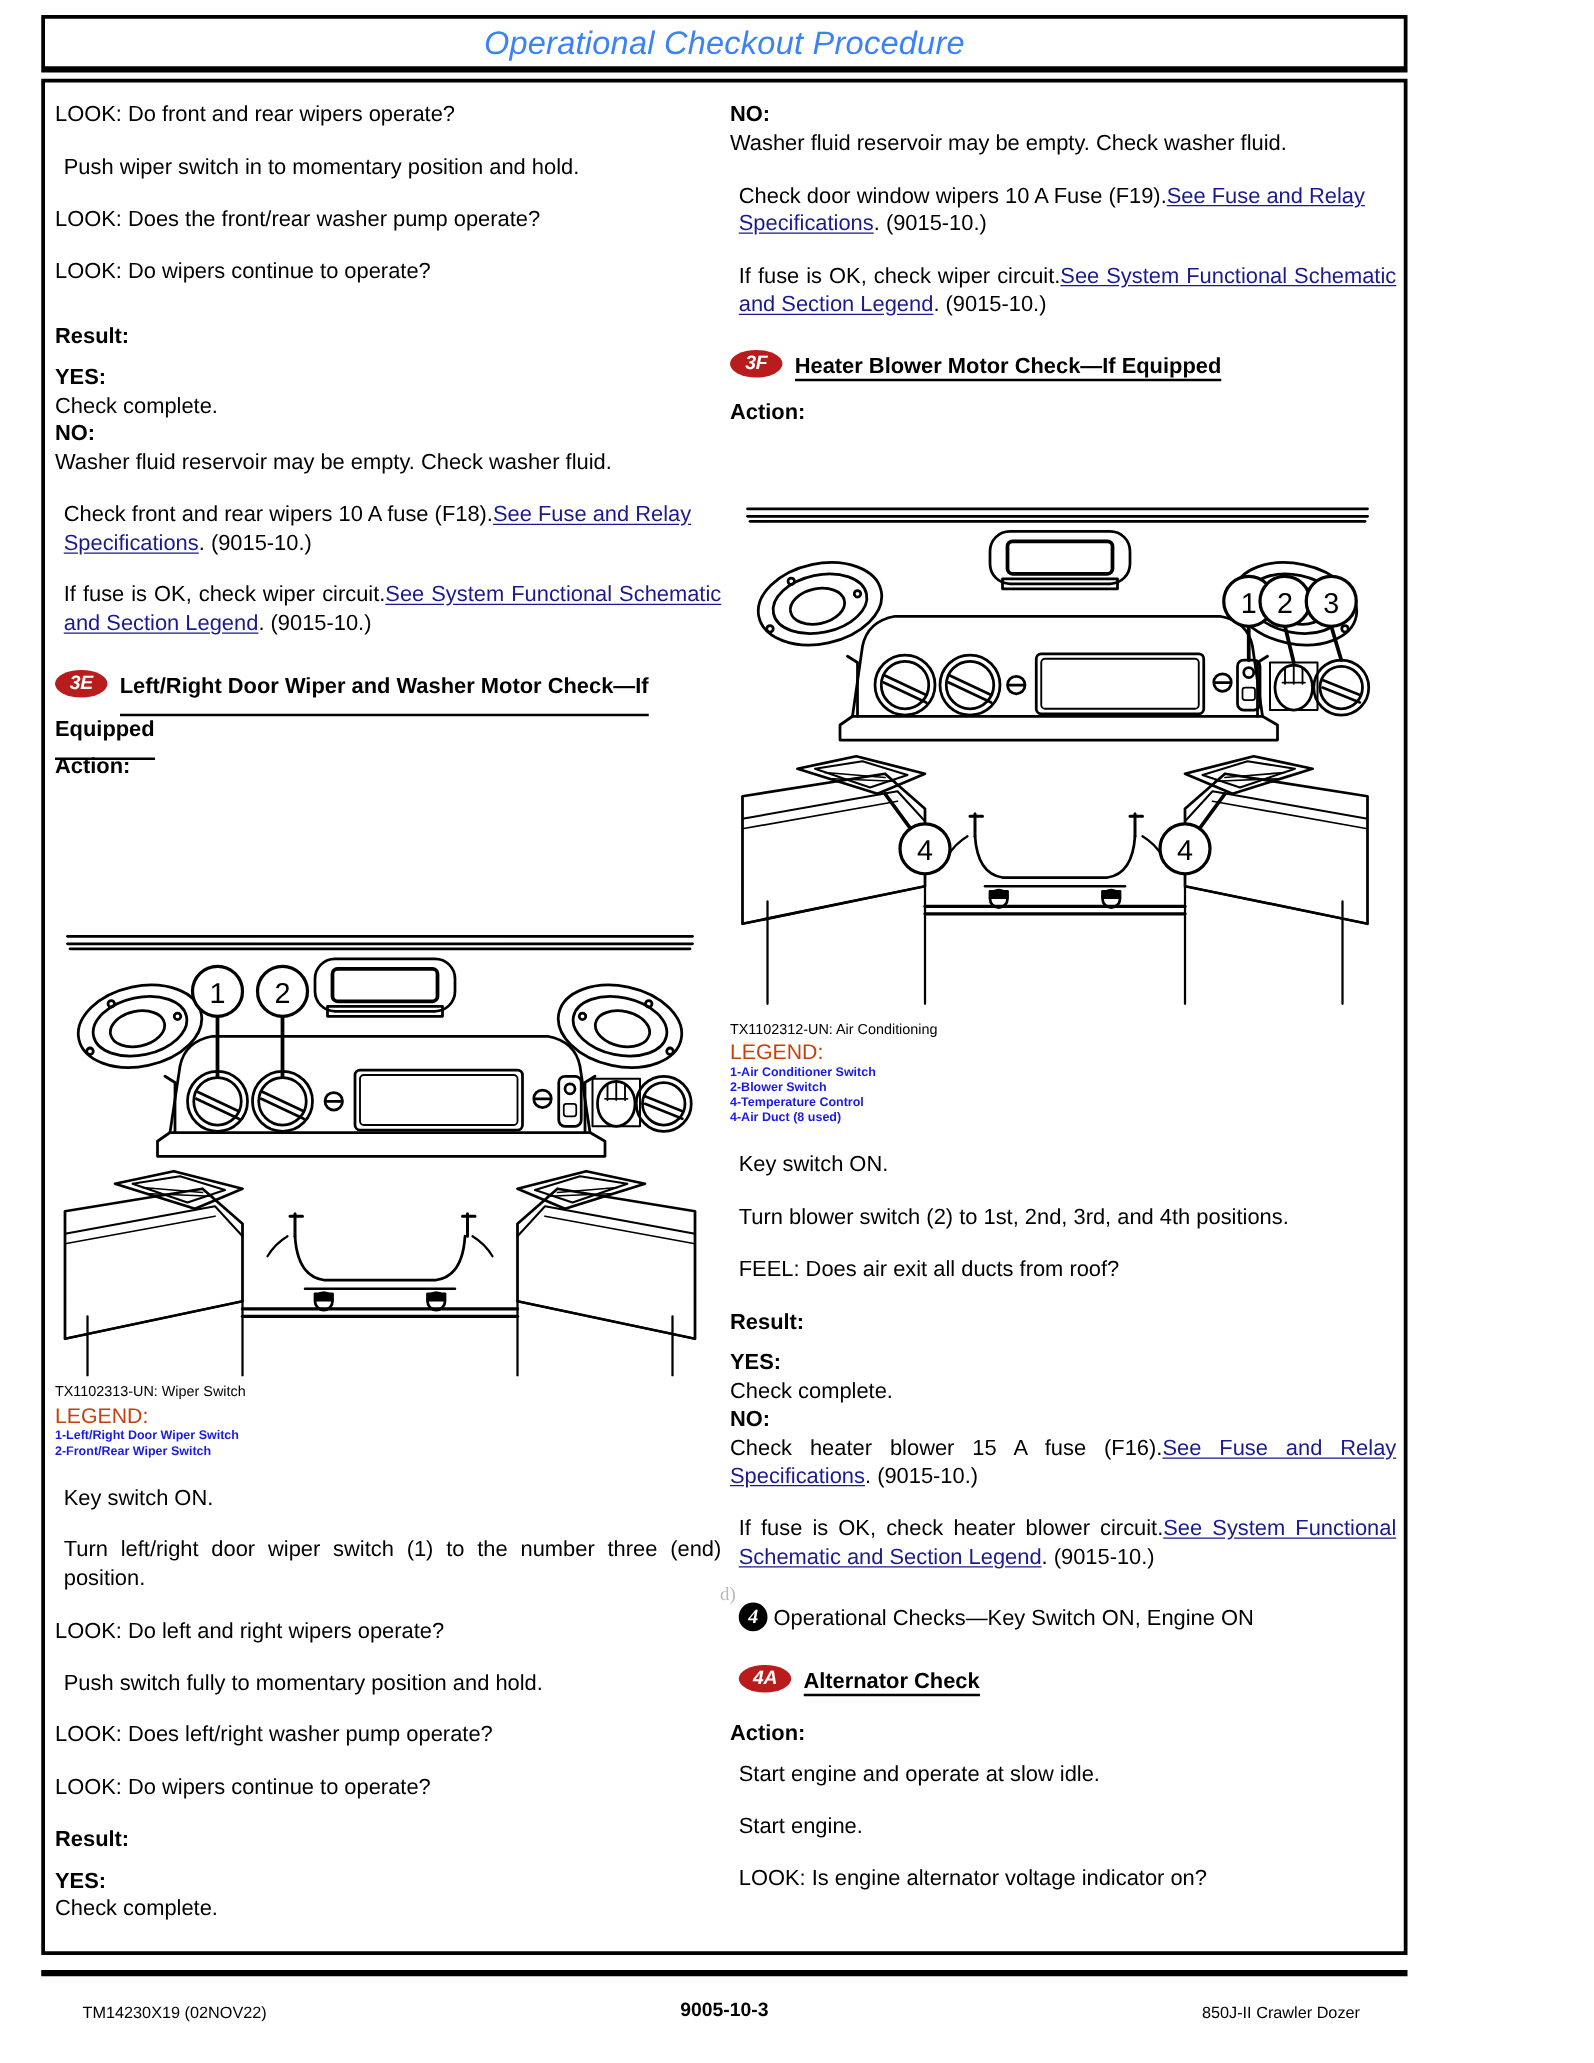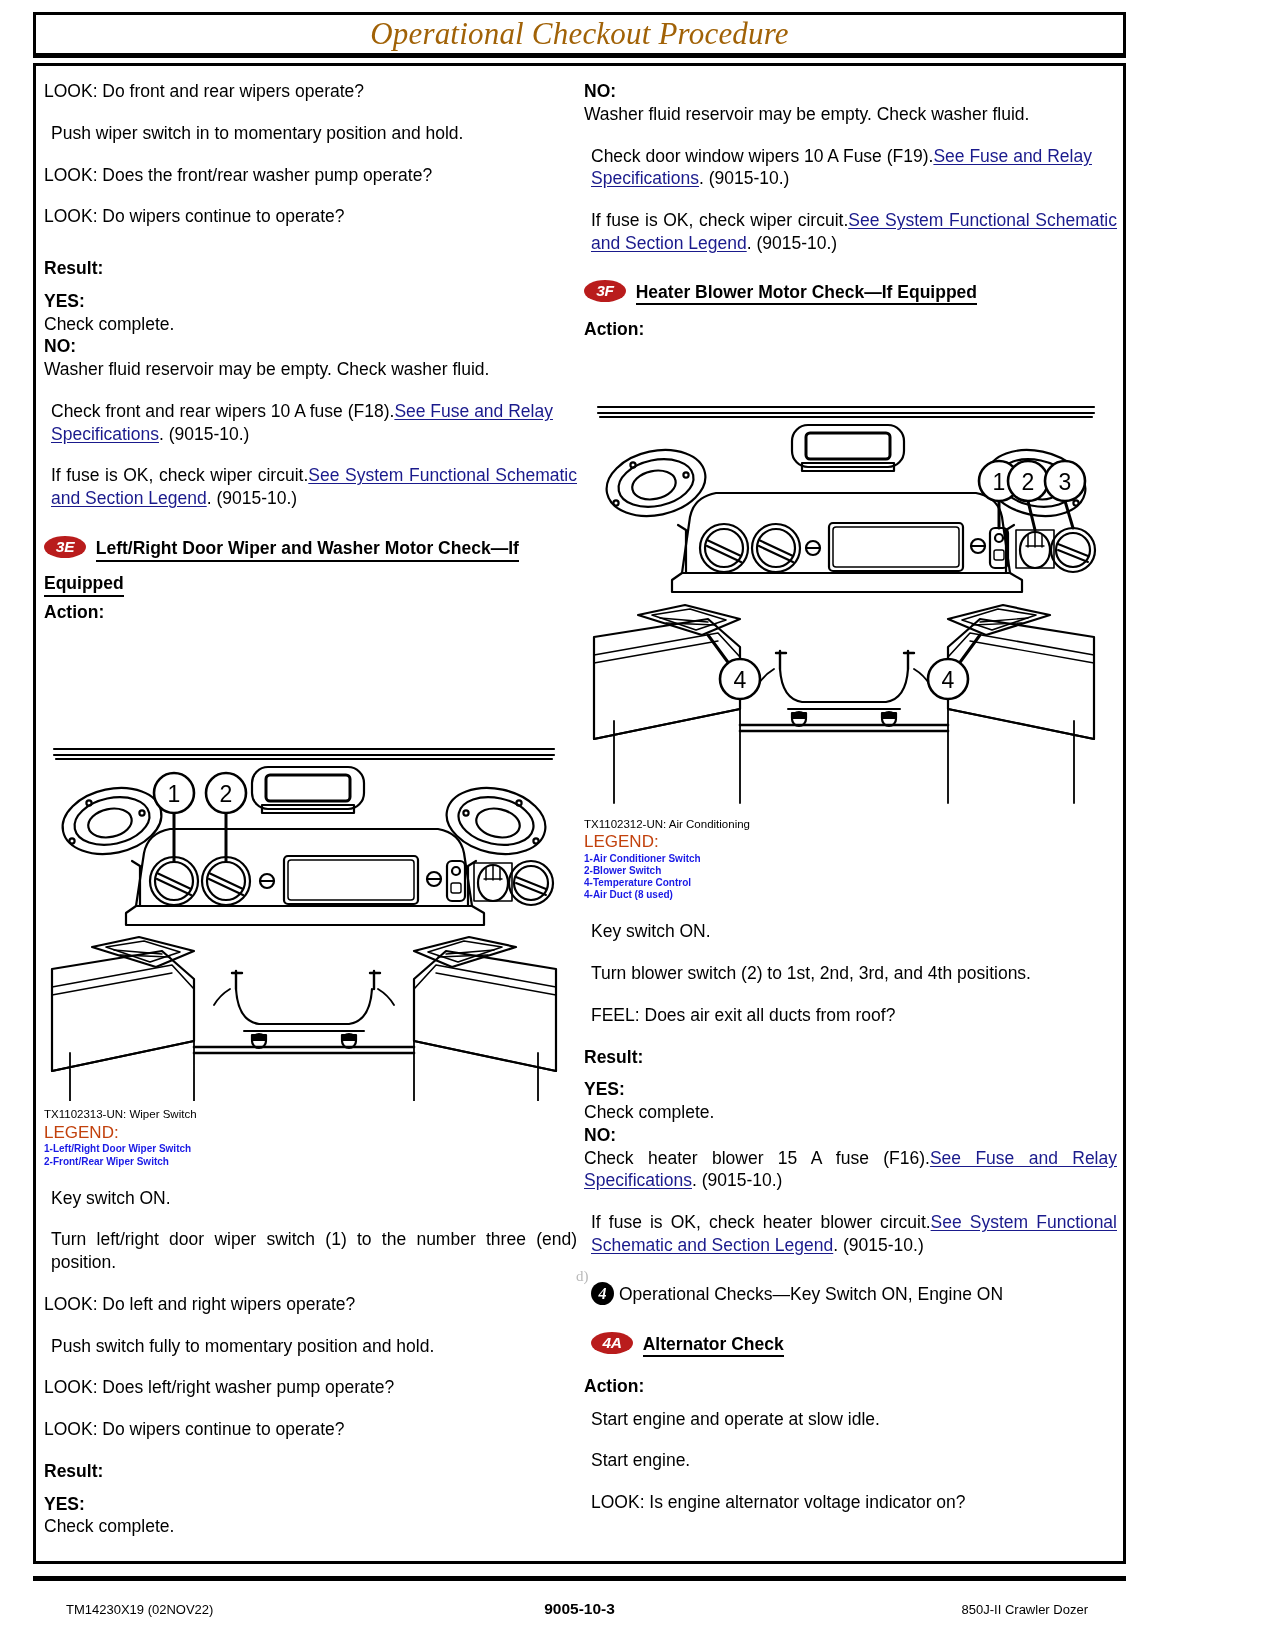--- a/index.html
+++ b/index.html
@@ -30,25 +30,25 @@
     width: 1093px;
     height: 46px;
     border: 3px solid #000;
     border-bottom-width: 5px;
     box-sizing: border-box;
     display: flex;
     align-items: center;
     justify-content: center;
   }
   .header-title {
-    font-size: 31px;
+    font-size: 26px;
     font-style: italic;
-    font-family: Liberation Serif, serif;
+    font-family: Liberation Sans, sans-serif;
     letter-spacing: 0.2px;
-    color: #a16207;
+    color: #3b82f6;
   }
 
   
   .content-box {
     position: absolute;
     left: 33px;
     top: 63px;
     width: 1093px;
     height: 1501px;
     border: 3px solid #000;
@@ -143,21 +143,21 @@
     padding-bottom: 1px;
   }
   .sec-title-justify {
     font-weight: bold;
     font-size: 17.5px;
     text-align: justify;
     line-height: 1.45;
   }
   .sec-title-justify span.u {
     border-bottom: 2.5px solid #000;
-    padding-bottom: 2px;
+    padding-bottom: 13px;
   }
   .sec-plain {
     font-size: 17.5px;
     display: inline;
   }
 
   
   .fig-caption {
     font-size: 11.5px;
     color: #000;

